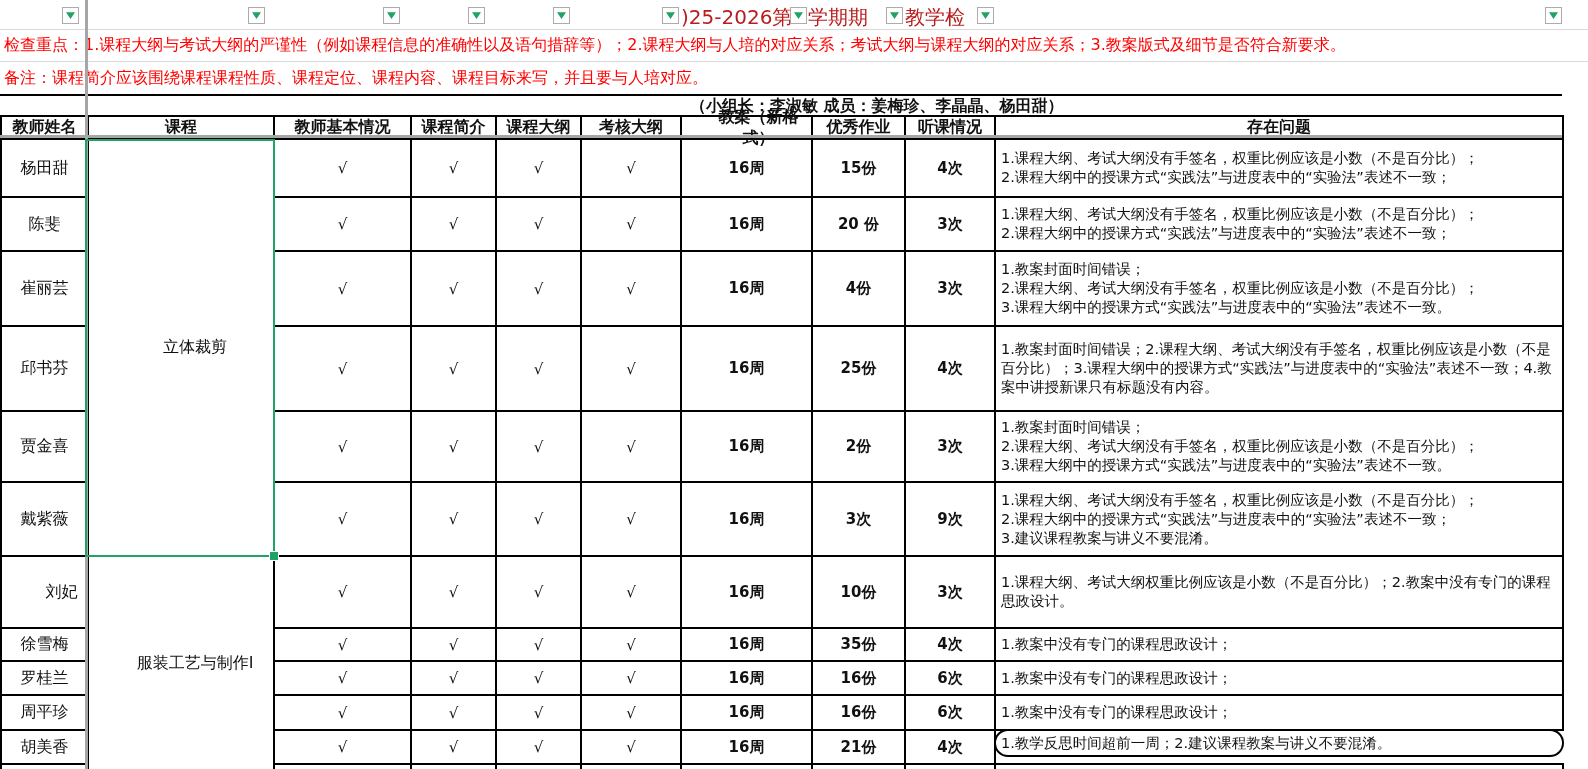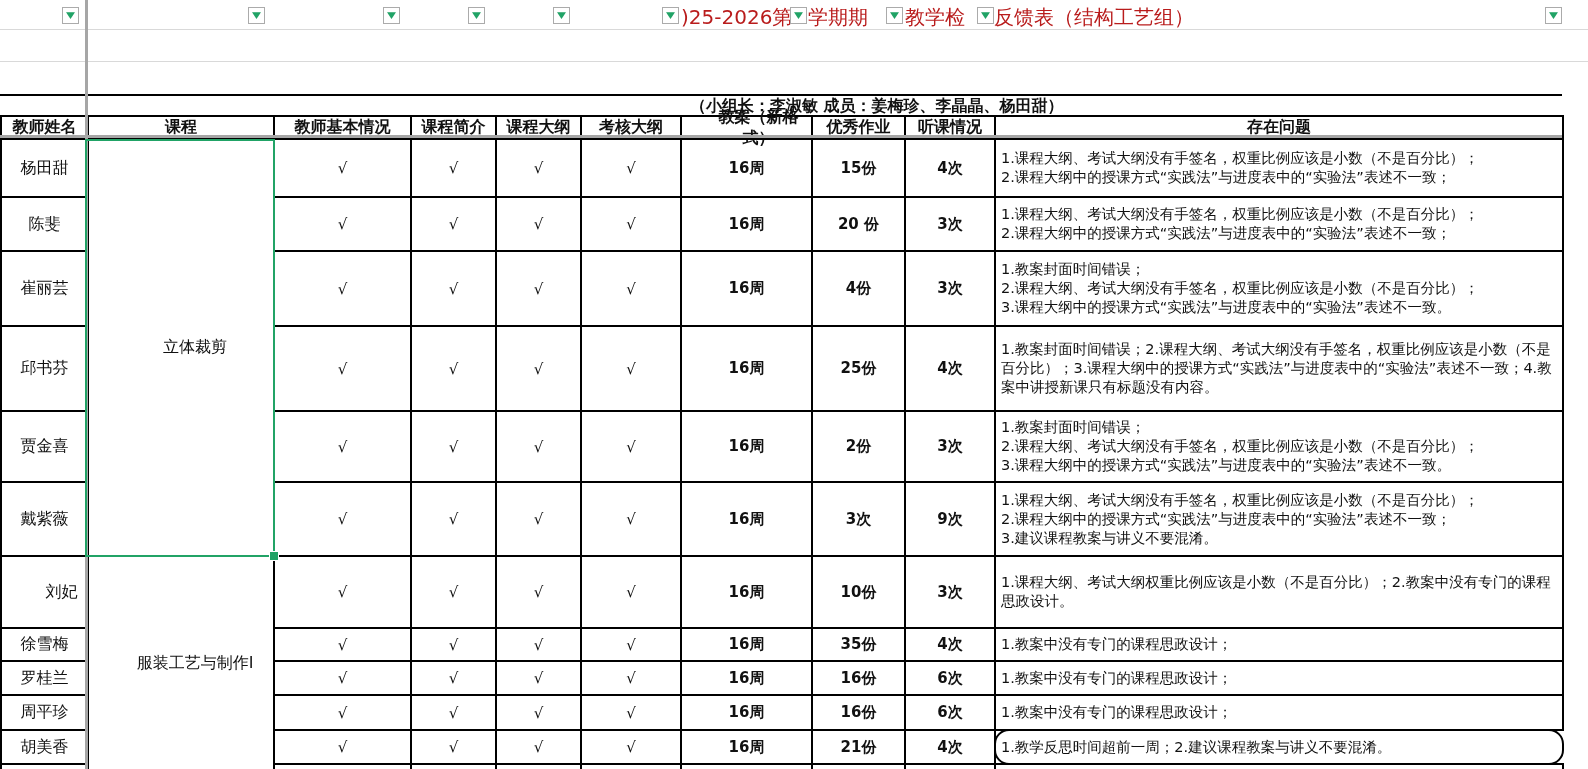--- a/index.html
+++ b/index.html
@@ -29,26 +29,27 @@
   #groupline{position:absolute;left:690px;top:96px;font-size:16px;font-weight:600;white-space:nowrap;}
 </style>
 </head>
 <body>
 
 <div id="screen">
 
   <span class="titlefrag" style="left:681px">)25-2026第</span>
   <span class="titlefrag" style="left:808px">学期期</span>
   <span class="titlefrag" style="left:905px">教学检</span>
-  <span class="titlefrag" style="left:994px">反馈表（结构工艺组）</span>
 
   <div class="gline" style="left:0;top:29px;width:1588px;height:1px"></div>
   <div class="gline" style="left:0;top:61px;width:1588px;height:1px"></div>
   <div class="bline" style="left:0;top:94px;width:1562px;height:2px"></div>
 
+  <div class="redline" style="top:35px">检查重点：1.课程大纲与考试大纲的严谨性（例如课程信息的准确性以及语句措辞等）；2.课程大纲与人培的对应关系；考试大纲与课程大纲的对应关系；3.教案版式及细节是否符合新要求。</div>
+  <div class="redline" style="top:68px">备注：课程简介应该围绕课程课程性质、课程定位、课程内容、课程目标来写，并且要与人培对应。</div>
 
   <div id="groupline">（小组长：李淑敏 成员：姜梅珍、李晶晶、杨田甜）</div>
 
   <div id="grid">
       <div class="cell center hdr" style="left: 0px; top: 115px; width: 89px; height: 25px;">教师姓名</div>
       <div class="cell center hdr" style="left: 87px; top: 115px; width: 188px; height: 25px;">课程</div>
       <div class="cell center hdr" style="left: 273px; top: 115px; width: 139px; height: 25px;">教师基本情况</div>
       <div class="cell center hdr" style="left: 410px; top: 115px; width: 87px; height: 25px;">课程简介</div>
       <div class="cell center hdr" style="left: 495px; top: 115px; width: 87px; height: 25px;">课程大纲</div>
       <div class="cell center hdr" style="left: 580px; top: 115px; width: 102px; height: 25px;">考核大纲</div>
@@ -155,21 +156,21 @@
       <div class="cell center val" style="left: 904px; top: 694px; width: 92px; height: 37px;">6次</div>
       <div class="cell problems" style="left: 994px; top: 694px; width: 570px; height: 37px;">1.教案中没有专门的课程思政设计；</div>
       <div class="cell center name" style="left: 0px; top: 729px; width: 89px; height: 36px;">胡美香</div>
       <div class="cell center chk" style="left: 273px; top: 729px; width: 139px; height: 36px;">√</div>
       <div class="cell center chk" style="left: 410px; top: 729px; width: 87px; height: 36px;">√</div>
       <div class="cell center chk" style="left: 495px; top: 729px; width: 87px; height: 36px;">√</div>
       <div class="cell center chk" style="left: 580px; top: 729px; width: 102px; height: 36px;">√</div>
       <div class="cell center val" style="left: 680px; top: 729px; width: 133px; height: 36px;">16周</div>
       <div class="cell center val" style="left: 811px; top: 729px; width: 95px; height: 36px;">21份</div>
       <div class="cell center val" style="left: 904px; top: 729px; width: 92px; height: 36px;">4次</div>
-      <div class="cell problems" style="left: 994px; top: 729px; width: 570px; height: 36px; border-radius: 15px;">1.教学反思时间超前一周；2.建议课程教案与讲义不要混淆。</div>
+      <div class="cell problems" style="left: 994px; top: 729px; width: 570px; height: 28px; border-radius: 15px;">1.教学反思时间超前一周；2.建议课程教案与讲义不要混淆。</div>
       <div class="cell center name" style="left: 0px; top: 763px; width: 89px; height: 10px;"></div>
       <div class="cell center chk" style="left: 273px; top: 763px; width: 139px; height: 10px;"></div>
       <div class="cell center chk" style="left: 410px; top: 763px; width: 87px; height: 10px;"></div>
       <div class="cell center chk" style="left: 495px; top: 763px; width: 87px; height: 10px;"></div>
       <div class="cell center chk" style="left: 580px; top: 763px; width: 102px; height: 10px;"></div>
       <div class="cell center val" style="left: 680px; top: 763px; width: 133px; height: 10px;"></div>
       <div class="cell center val" style="left: 811px; top: 763px; width: 95px; height: 10px;"></div>
       <div class="cell center val" style="left: 904px; top: 763px; width: 92px; height: 10px;"></div>
       <div class="cell problems" style="left: 994px; top: 763px; width: 570px; height: 10px;"></div>
       <div class="cell center course" style="left: 87px; top: 138px; width: 188px; height: 419px;">立体裁剪</div>

